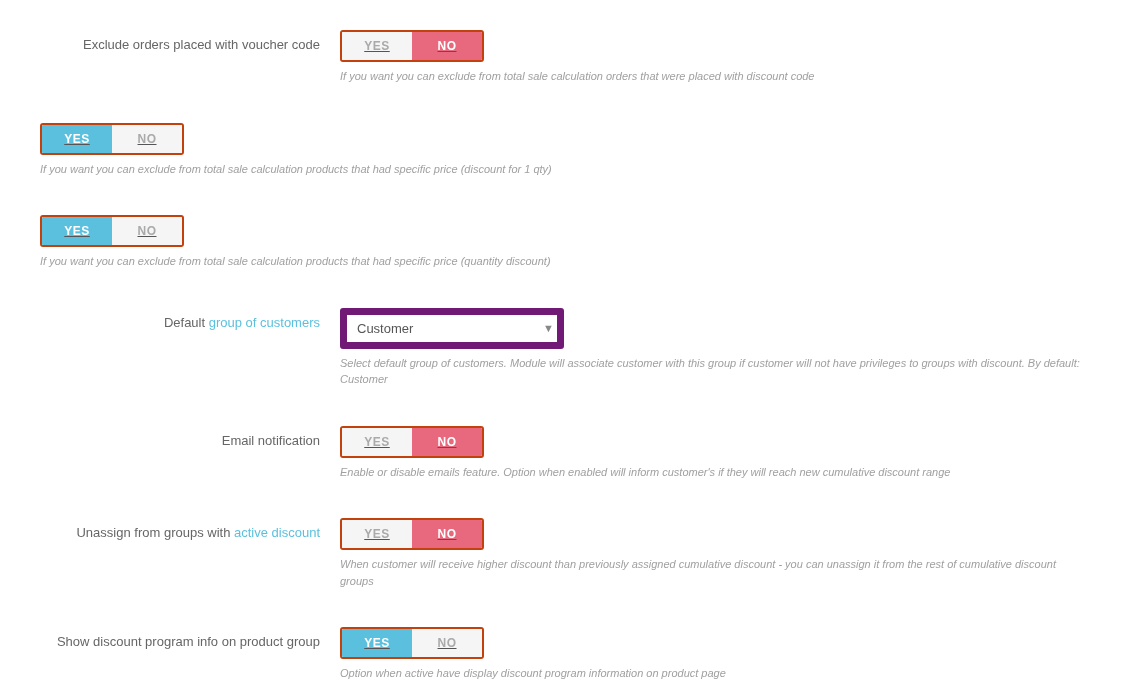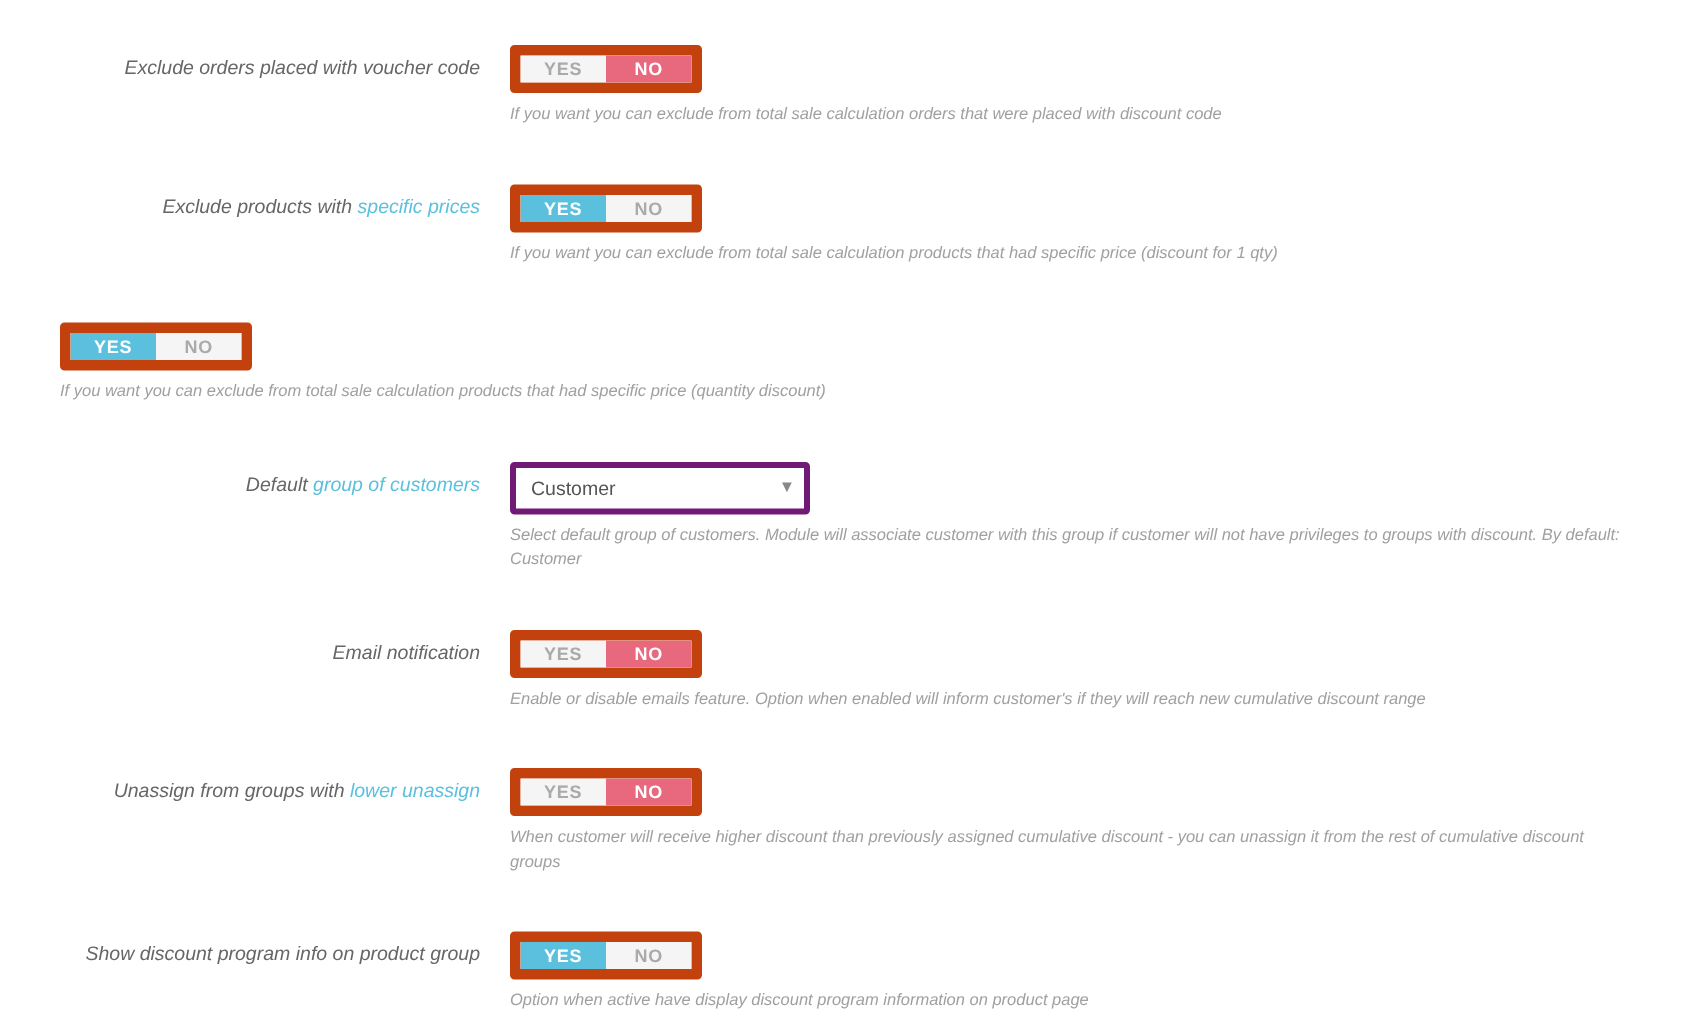--- a/index.html
+++ b/index.html
@@ -23,36 +23,36 @@
     }
     .label-col {
       width: 300px;
       min-width: 300px;
       text-align: right;
       padding-right: 20px;
       padding-top: 6px;
       color: #666;
       font-size: 13px;
       line-height: 1.4;
-      font-style: italic;
     }
     .label-col span.highlight {
       color: #5bc0de;
       font-weight: normal;
     }
     .content-col {
       flex: 1;
     }
     .toggle-group {
       display: flex;
       border-radius: 3px;
       overflow: hidden;
-      width: 128px;
+      width: 144px;
       height: 32px;
-      border: 7px solid #c2410c;
+      border: 2px solid #c2410c;
+      text-decoration: underline;
     }
     .toggle-btn {
       flex: 1;
       display: flex;
       align-items: center;
       justify-content: center;
       font-size: 12px;
       font-weight: bold;
       cursor: pointer;
       letter-spacing: 0.5px;
@@ -80,27 +80,27 @@
       line-height: 1.5;
       max-width: 750px;
     }
     .select-wrapper {
       position: relative;
       display: inline-block;
     }
     .select-wrapper select {
       appearance: none;
       -webkit-appearance: none;
-      border: 4px solid #701a75;
+      border: 7px solid #701a75;
       border-radius: 3px;
       padding: 6px 30px 6px 10px;
       font-size: 13px;
       color: #555;
       background: #fff;
-      width: 200px;
+      width: 224px;
       cursor: pointer;
       outline: none;
     }
     .select-arrow {
       position: absolute;
       right: 10px;
       top: 50%;
       transform: translateY(-50%);
       pointer-events: none;
       color: #888;
@@ -116,21 +116,20 @@
         <div class="label-col">Exclude orders placed with voucher code</div>
         <div class="content-col">
           <div class="toggle-group">
             <div class="toggle-btn inactive">YES</div>
             <div class="toggle-btn no-active">NO</div>
           </div>
           <div class="hint-text">If you want you can exclude from total sale calculation orders that were placed with discount code</div>
         </div>
       </div>
       <div class="row">
-        <div class="label-col">Exclude products with <span class="highlight">specific prices</span></div>
         <div class="content-col">
           <div class="toggle-group">
             <div class="toggle-btn yes-active">YES</div>
             <div class="toggle-btn inactive">NO</div>
           </div>
           <div class="hint-text">If you want you can exclude from total sale calculation products that had specific price (discount for 1 qty)</div>
         </div>
       </div>
       <div class="row">
         <div class="content-col">
@@ -149,21 +148,21 @@
         <div class="label-col">Email notification</div>
         <div class="content-col">
           <div class="toggle-group">
             <div class="toggle-btn inactive">YES</div>
             <div class="toggle-btn no-active">NO</div>
           </div>
           <div class="hint-text">Enable or disable emails feature. Option when enabled will inform customer's if they will reach new cumulative discount range</div>
         </div>
       </div>
       <div class="row">
-        <div class="label-col">Unassign from groups with <span class="highlight">lower unassign</span></div>
+        <div class="label-col">Unassign from groups with <span class="highlight">active discount</span></div>
         <div class="content-col">
           <div class="toggle-group">
             <div class="toggle-btn inactive">YES</div>
             <div class="toggle-btn no-active">NO</div>
           </div>
           <div class="hint-text">When customer will receive higher discount than previously assigned cumulative discount - you can unassign it from the rest of cumulative discount groups</div>
         </div>
       </div>
       <div class="row">
         <div class="label-col">Show discount program info on product group</div>

